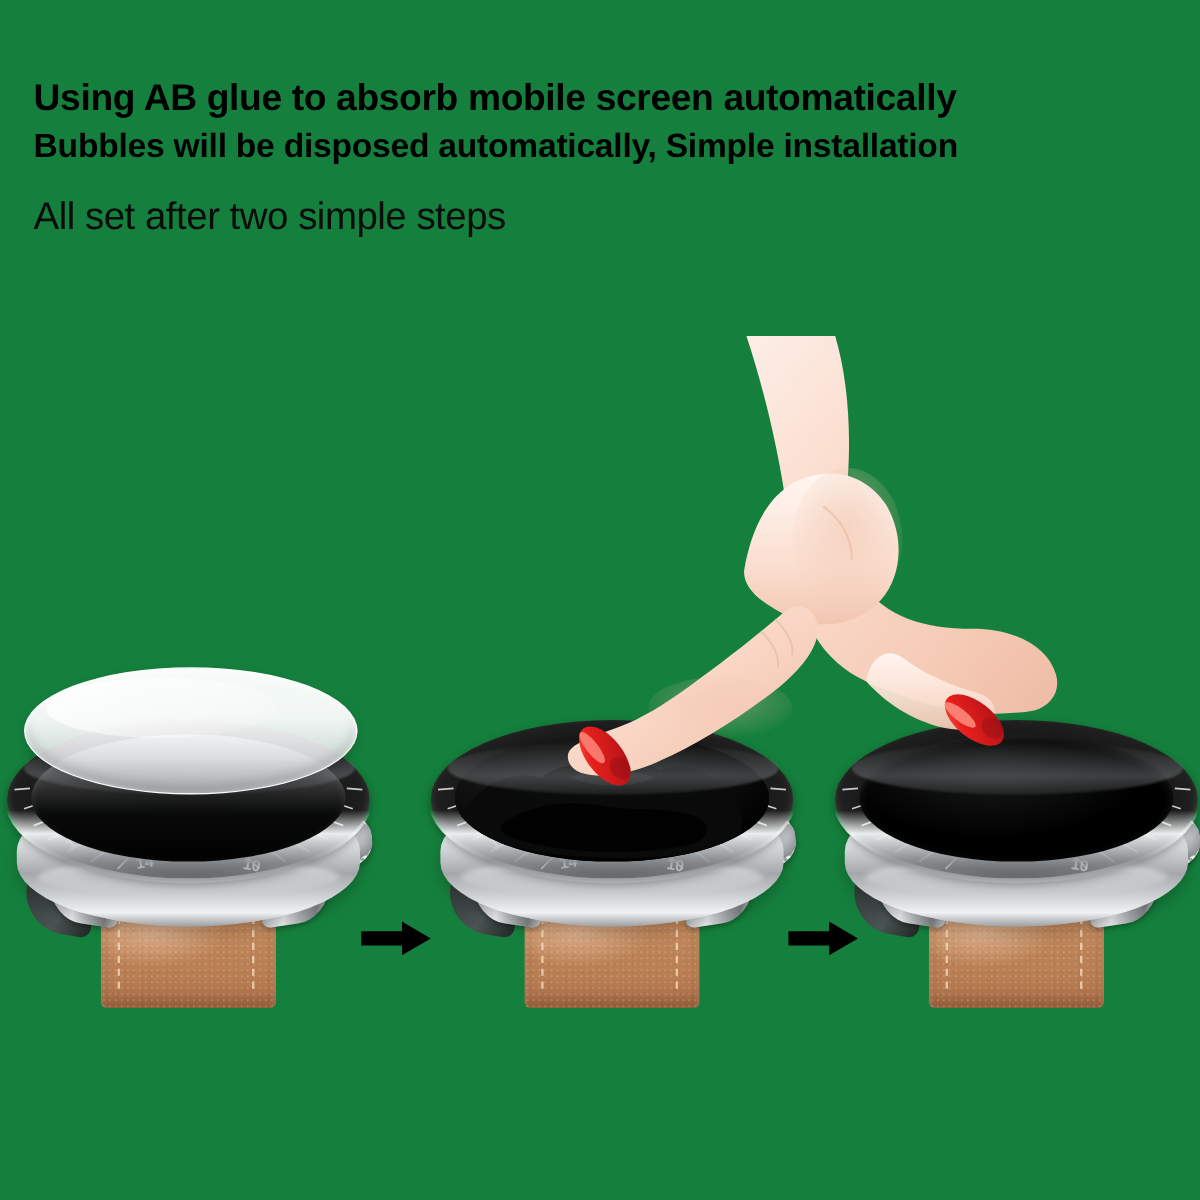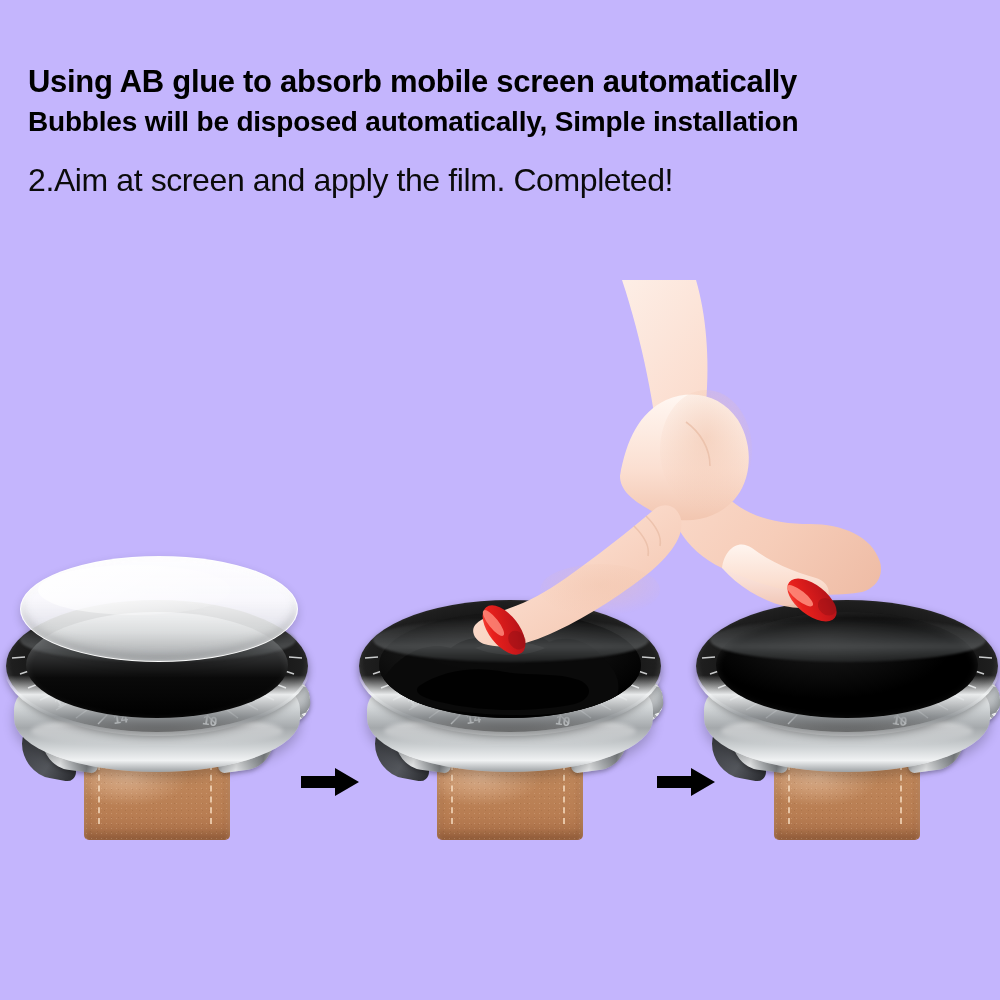--- a/index.html
+++ b/index.html
@@ -9,21 +9,21 @@
     background: #ffffff;
   }
   body {
     font-family: "Liberation Sans", sans-serif;
     -webkit-font-smoothing: antialiased;
   }
   #page {
     position: relative;
     width: 1000px;
     height: 1000px;
-    background: #c4b5fd;
+    background: #15803d;
     overflow: hidden;
   }
 
   
   .text-block {
     position: absolute;
     left: 28px;
     top: 62px;
     width: 960px;
   }
@@ -322,21 +322,21 @@
 </style>
 </head>
 <body>
 
 <div id="page">
 
   <div class="text-block">
     <div class="headline">Using AB glue to absorb mobile screen automatically</div>
     <div class="headline line2">Bubbles will be disposed automatically, Simple installation</div>
     <div class="spacer-sm"></div>
-    <div class="body-line">2.Aim at screen and apply the film. Completed!</div>
+    <div class="body-line">All set after two simple steps</div>
   </div>
 
   <div class="scene">
 
     <div class="watch watch-1">
       <div class="strap">
         <div class="stitch left"></div>
         <div class="stitch right"></div>
       </div>
       <div class="lug-shadow"></div>

